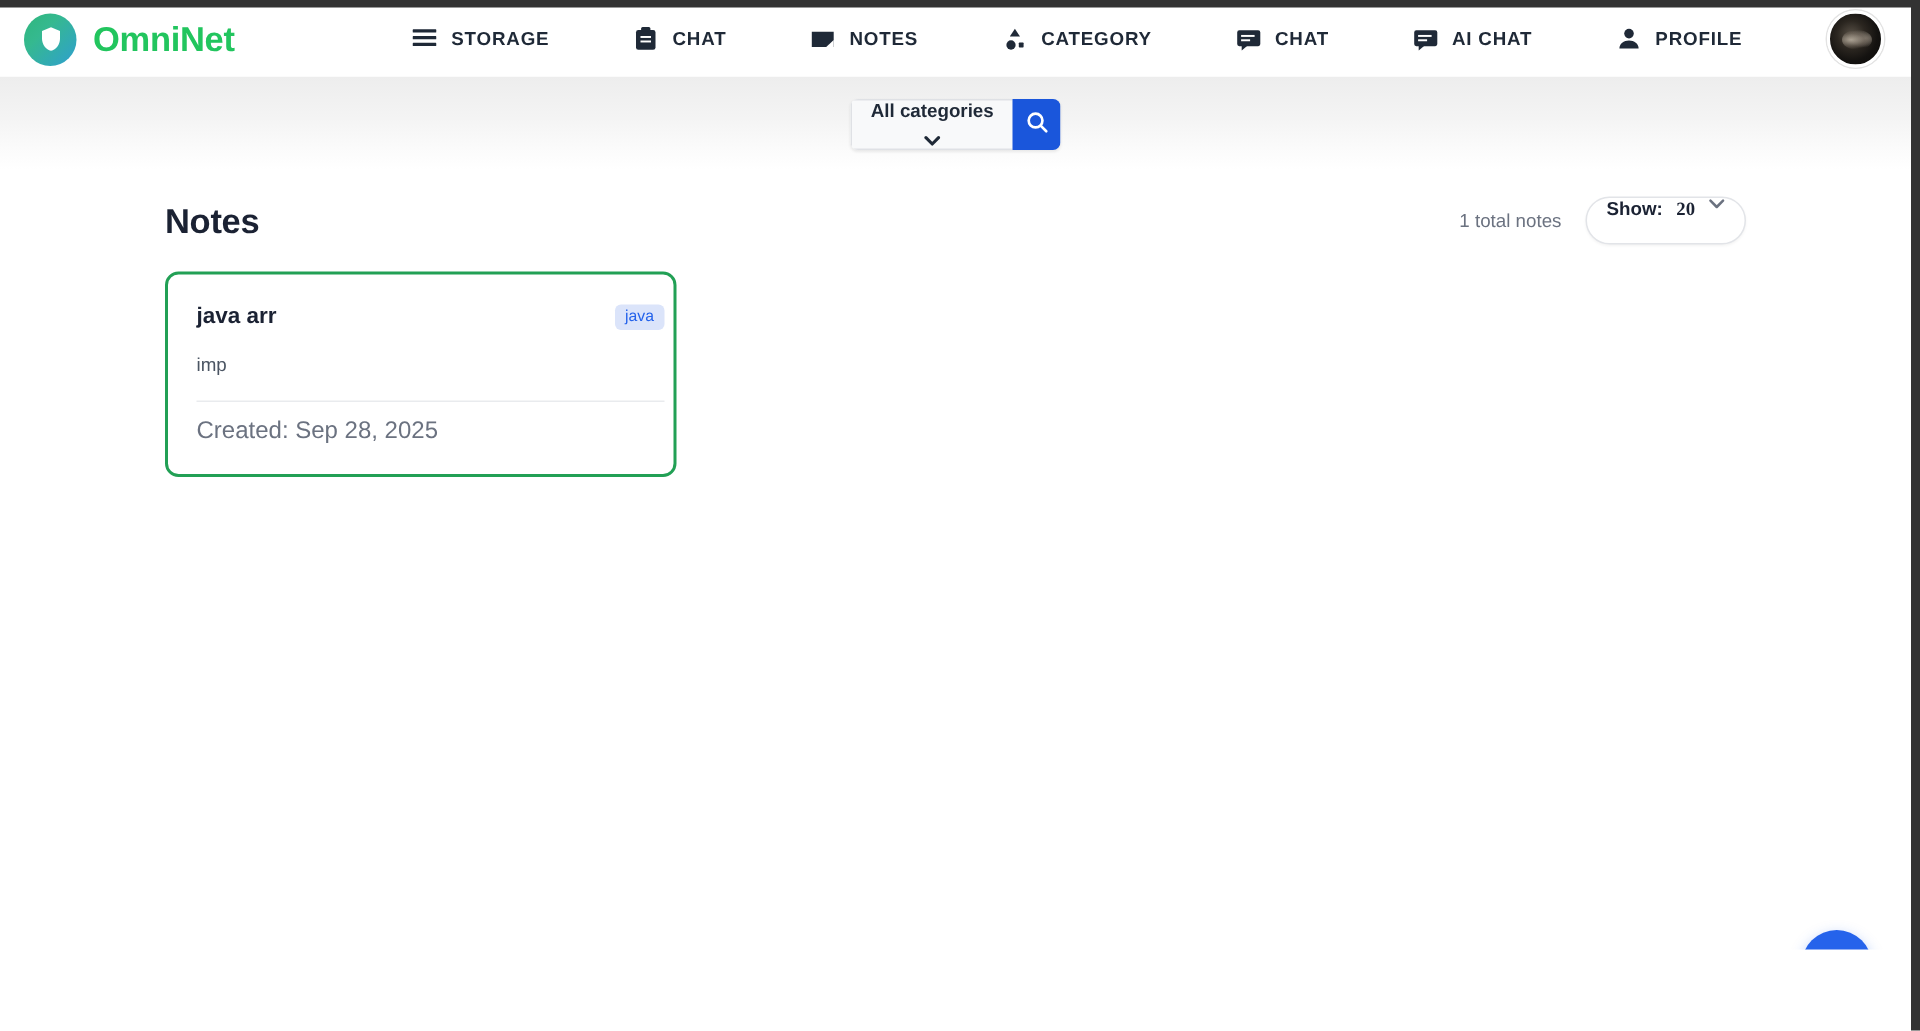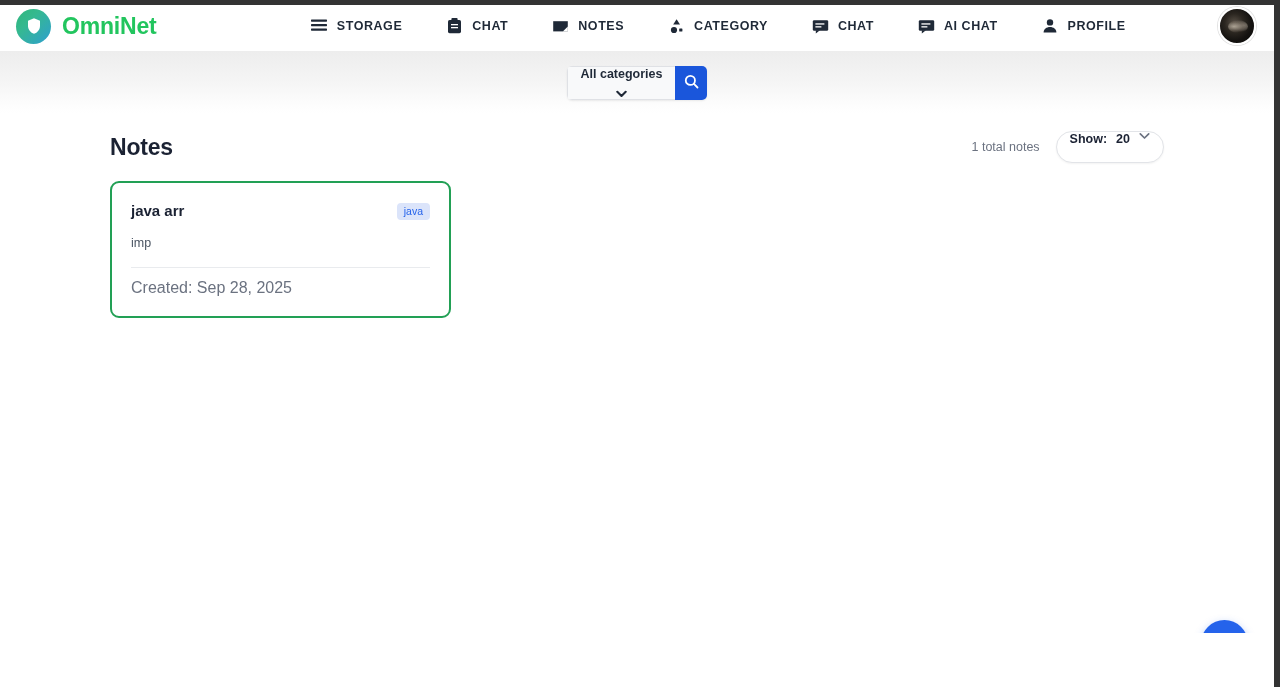--- a/index.html
+++ b/index.html
@@ -68,21 +68,21 @@
     color: #22c55e;
     letter-spacing: -0.2px;
     white-space: nowrap;
   }
 
   #nav {
     display: flex;
     align-items: flex-start;
     flex: 1 1 auto;
     justify-content: center;
-    gap: 0px;
+    gap: 12px;
     margin-left: 62px;
   }
   .nav-item {
     display: flex;
     align-items: center;
     gap: 9px;
     padding: 6px 22px;
     cursor: pointer;
     color: #1f2937;
   }
@@ -216,36 +216,36 @@
     gap: 9px;
     height: 32px;
     padding: 0 13px;
     border: 1px solid #e2e4e8;
     border-radius: 16px;
     background: #ffffff;
     box-shadow: 0 1px 2px rgba(0,0,0,0.05);
     cursor: pointer;
   }
   #show-select .lbl { font-size: 12.5px; font-weight: bold; color: #1b2233; }
-  #show-select .val { font-size: 12.5px; font-weight: bold; color: #1b2233; }
+  #show-select .val { font-size: 12.5px; font-weight: bold; color: #1b2233; font-family: Liberation Serif, serif; }
   #show-select .chev { color: #6b7280; display: flex; }
 
   #notes-grid {
     margin-top: 18px;
     display: flex;
     flex-wrap: wrap;
     gap: 20px;
   }
   .note-card {
     width: 341px;
     min-height: 137px;
     background: #ffffff;
     border: 2px solid #22a055;
     border-radius: 9px;
-    padding: 19px 19px 0 19px;
+    padding: 19px 6px 0 19px;
     cursor: pointer;
     display: flex;
     flex-direction: column;
   }
   .note-top {
     display: flex;
     align-items: flex-start;
     justify-content: space-between;
     gap: 10px;
   }

